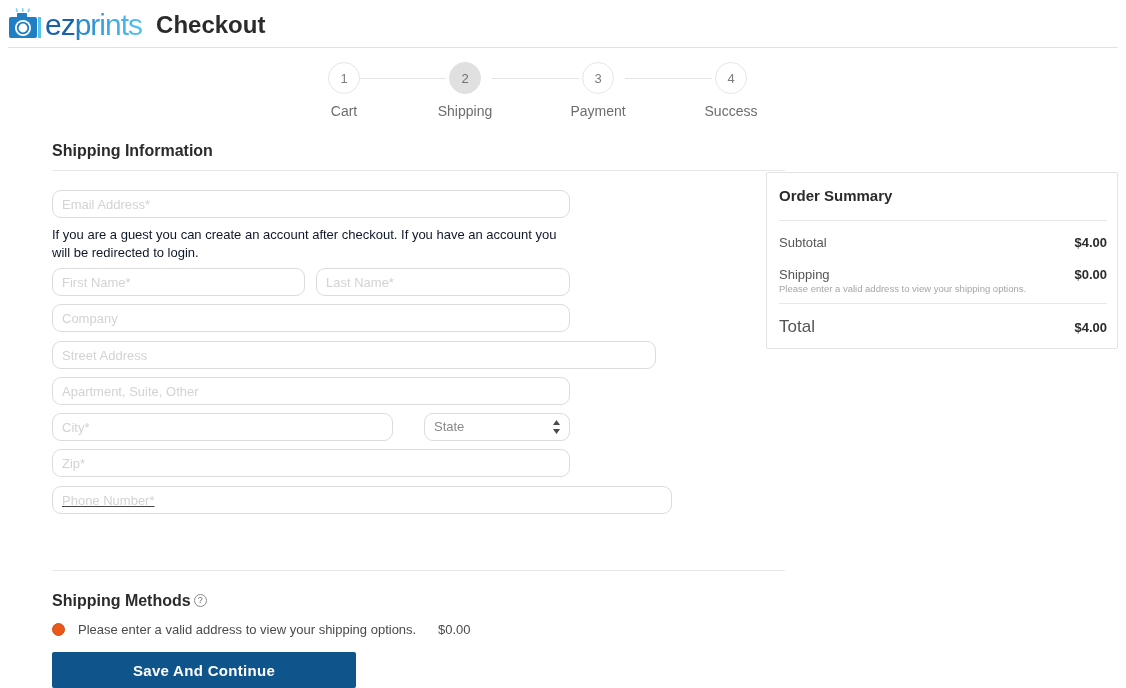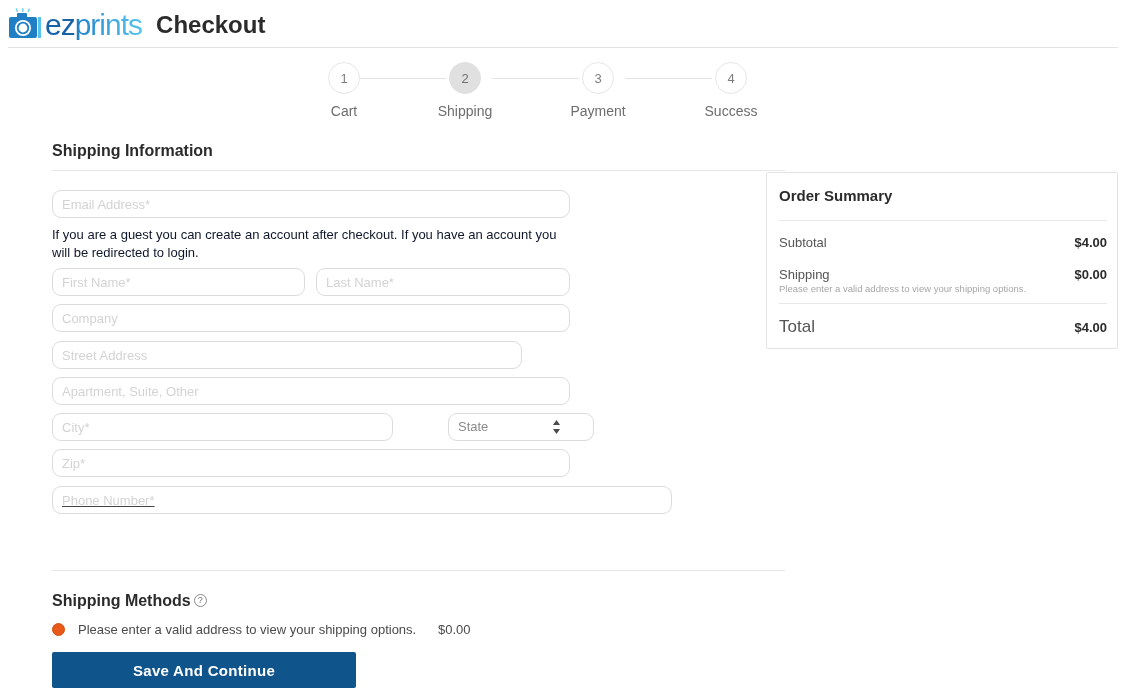--- a/index.html
+++ b/index.html
@@ -75,21 +75,21 @@
     font-family: "Liberation Sans", sans-serif; font-size: 13px;
     color: #444; padding: 0 9px; line-height: 26px; outline: none;
   }
   .field::placeholder { color: #d3d3d3; }
   .guest-note {
     position: absolute; left: 52px; width: 510px;
     font-size: 13px; color: #0f172a; line-height: 18px;
   }
   .select-wrap { position: absolute; }
   .select-wrap .field { position: static; width: 100%; display: block;
-    padding-right: 14px; color: #555; margin-left: 24px; }
+    padding-right: 14px; color: #555; }
   .select-wrap .sel-text { color: #555; }
   .select-wrap.placeholder .sel-text { color: #8a8a8a; }
   .spin {
     position: absolute; right: 9px; top: 50%; transform: translateY(-50%);
     width: 9px; height: 16px;
   }
 
   
   .help-icon {
     display: inline-block; width: 13px; height: 13px; border-radius: 50%;
@@ -194,21 +194,21 @@
 
   <input class="field" style="left: 52px; top: 190px; width: 518px;" placeholder="Email Address*">
 
   <div class="guest-note" style="top:226px;">If you are a guest you can create an account after checkout. If you have an account you will be redirected to login.</div>
 
   <input class="field" style="left: 52px; top: 268px; width: 253px;" placeholder="First Name*">
   <input class="field" style="left: 316px; top: 268px; width: 254px;" placeholder="Last Name*">
 
   <input class="field" style="left: 52px; top: 304px; width: 518px;" placeholder="Company">
 
-  <input class="field" style="left: 52px; top: 341px; width: 470px;" placeholder="Street Address">
+  <input class="field" style="left: 52px; top: 341px; width: 604px;" placeholder="Street Address">
 
   <input class="field" style="left: 52px; top: 377px; width: 518px;" placeholder="Apartment, Suite, Other">
 
   <input class="field" style="left: 52px; top: 413px; width: 341px;" placeholder="City*">
 
   <div class="select-wrap placeholder" style="left:424px; top:413px; width:146px;">
     <div class="field" style="width:146px;">
       <span class="sel-text">State</span>
     </div>
     <span class="spin">

